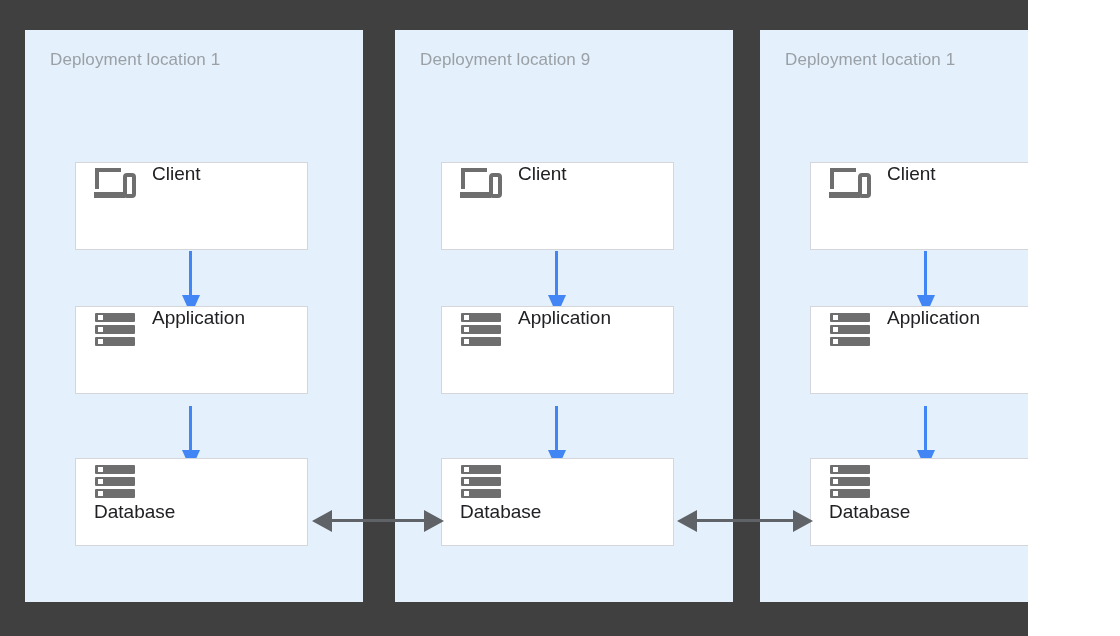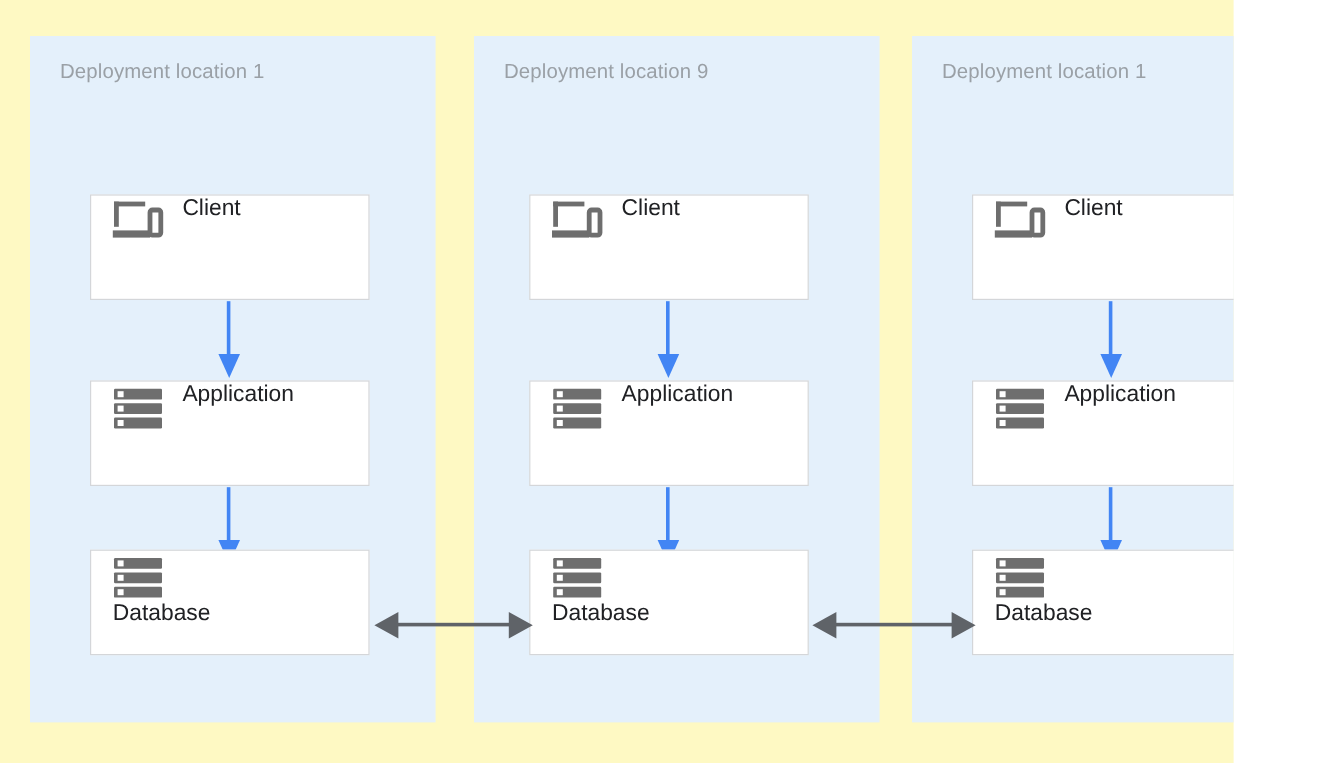--- a/index.html
+++ b/index.html
@@ -8,21 +8,21 @@
     background: #ffffff;
   }
   body {
     font-family: "Liberation Sans", sans-serif;
     -webkit-font-smoothing: antialiased;
   }
   #canvas {
     position: relative;
     width: 1028px;
     height: 636px;
-    background: #fef9c3;
+    background: #404040;
     overflow: hidden;
   }
 
   
   .panel {
     position: absolute;
     top: 30px;
     height: 572px;
     background: #E4F0FB;
   }
@@ -47,21 +47,21 @@
     width: 233px;
     height: 88px;
     background: #ffffff;
     border: 1px solid #D4D6D9;
     box-sizing: border-box;
     display: flex;
     align-items: flex-start;
     padding-left: 18px;
   }
   .node-client      { top: 132px; }
-  .node-application { top: 287px; }
+  .node-application { top: 276px; }
   .node-database    { top: 428px; flex-direction: column; }
 
   
   #panel-1 .node { left: 50px; }
   #panel-2 .node { left: 46px; }
   #panel-3 .node { left: 50px; }
 
   .node-icon {
     width: 42px;
     height: 42px;

